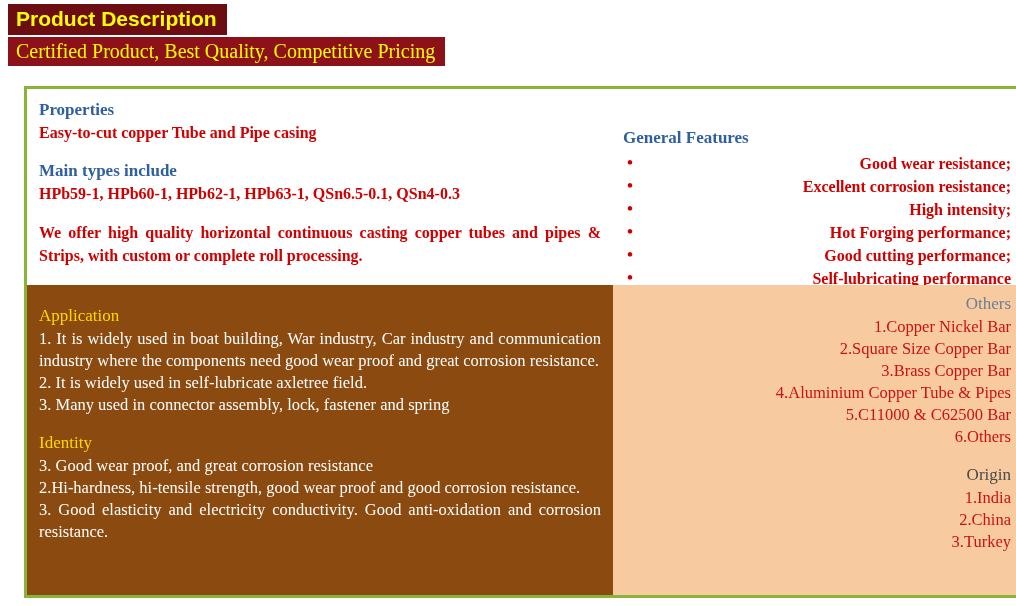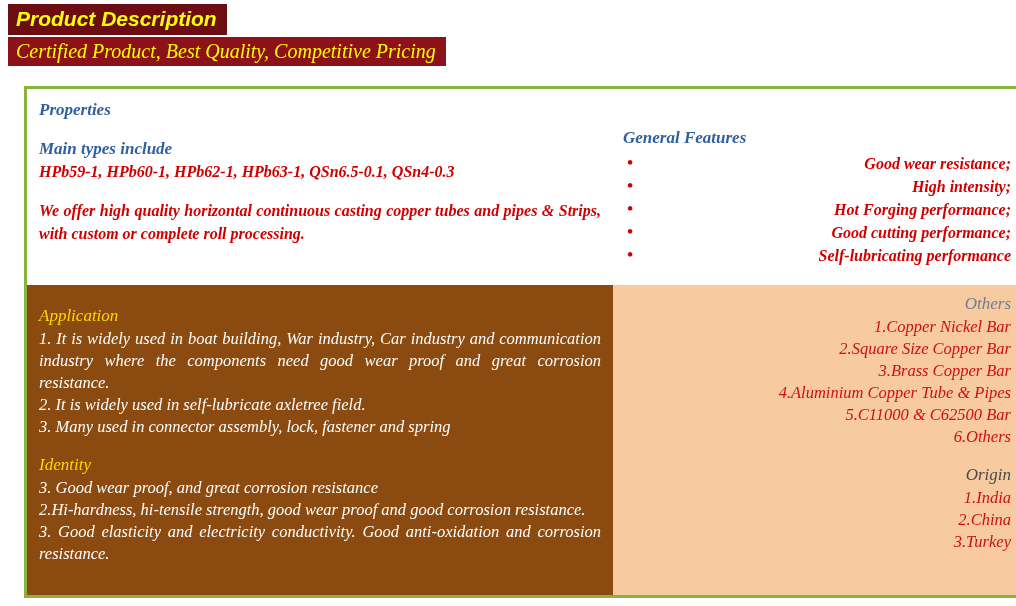--- a/index.html
+++ b/index.html
@@ -10,21 +10,20 @@
     width: 1016px;
     height: 606px;
     background: #ffffff;
     font-family: "Liberation Serif", serif;
     overflow: hidden;
   }
   .page {
     position: relative;
     width: 1016px;
     height: 426px;
-    font-style: italic;
   }
 
   
   .title-bar {
     display: inline-block;
     background: #6b0d11;
     color: #ffff00;
     font-family: "Liberation Sans", sans-serif;
     font-weight: bold;
     font-size: 21px;
@@ -165,31 +164,33 @@
     <div class="title-bar">Product Description</div>
     <div style="height:0;"></div>
     <div class="subtitle-bar">Certified Product, Best Quality, Competitive Pricing</div>
   </div>
 
   <div class="table-wrap">
     <div class="grid">
 
       <div class="cell c-tl">
         <div class="head-blue">Properties</div>
+        <div class="red-bold">Easy-to-cut copper Tube and Pipe casing</div>
         <div class="gap-md"></div>
         <div class="head-blue">Main types include</div>
         <div class="red-bold">HPb59-1, HPb60-1, HPb62-1, HPb63-1, QSn6.5-0.1, QSn4-0.3</div>
         <div class="gap-md"></div>
         <div class="para-just">We offer high quality horizontal continuous casting copper tubes and pipes &amp; Strips, with custom or complete roll processing.</div>
       </div>
 
       <div class="cell c-tr">
         <div class="head-blue">General Features</div>
         <ul class="feat">
           <li>Good wear resistance;</li>
+          <li>Excellent corrosion resistance;</li>
           <li>High intensity;</li>
           <li>Hot Forging performance;</li>
           <li>Good cutting performance;</li>
           <li>Self-lubricating performance</li>
         </ul>
       </div>
 
       <div class="cell c-bl">
         <div class="head-yellow">Application</div>
         <div class="white-txt">1. It is widely used in boat building, War industry, Car industry and communication industry where the components need good wear proof and great corrosion resistance.</div>

